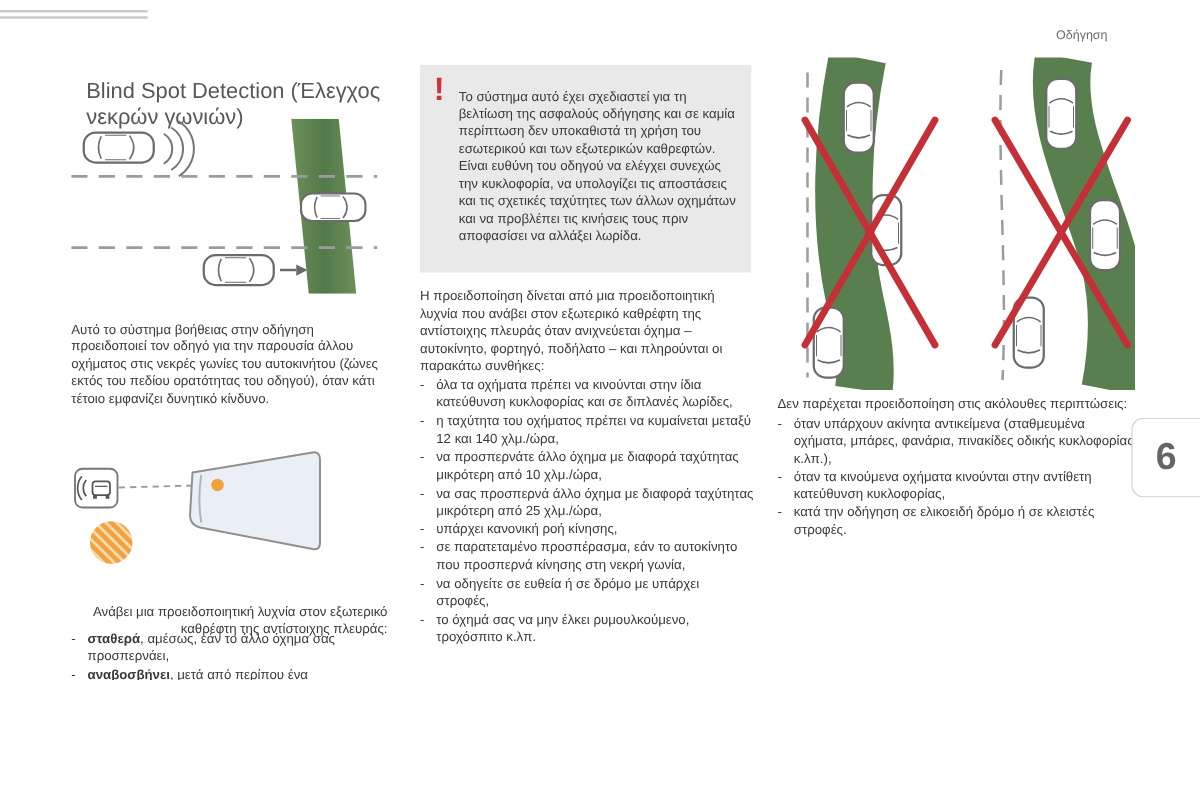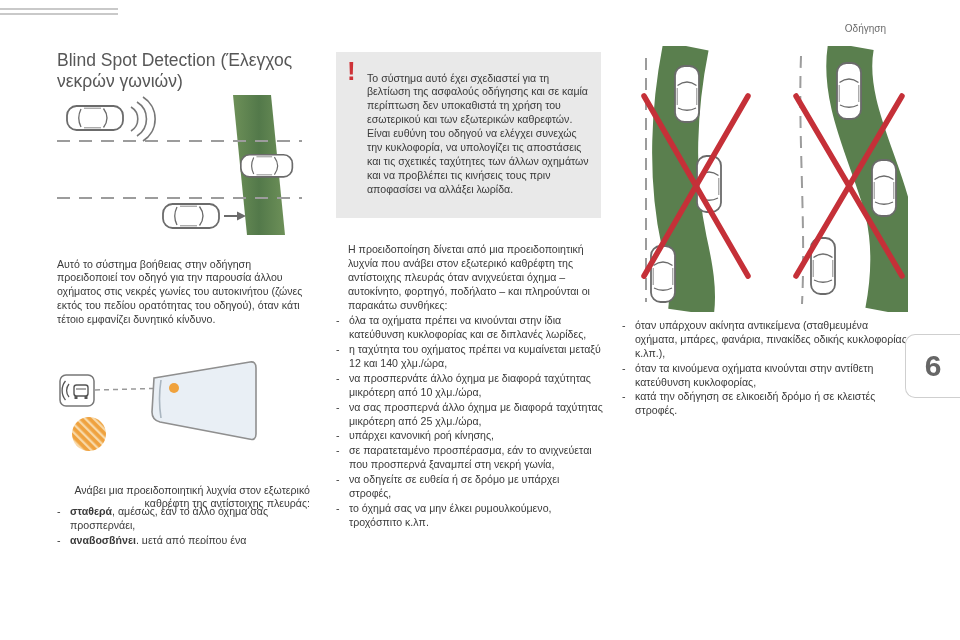--- a/index.html
+++ b/index.html
@@ -7,26 +7,26 @@
     position:relative; width:960px; height:544px; background:#ffffff;
     font-family:"Liberation Sans", sans-serif; color:#3a3a3a; overflow:hidden;
   }
   .rule { position:absolute; background:#c9c9c9; height:2px; left:0; }
   .rule1 { top:8px;  width:118px; }
   .rule2 { top:13px; width:118px; }
 
   .running-header { position:absolute; top:23px; right:74px; font-size:10px; color:#6b6b6b; }
 
   .title {
-    position:absolute; left:57px; top:50px; width:268px; margin:0;
+    position:absolute; left:57px; top:50px; width:268px; margin:12px;
     font-size:17.5px; font-weight:400; color:#575757; line-height:1.22;
   }
 
   .body-text { font-size:10.6px; line-height:1.31; }
-  .body-text p { margin:12px; }
+  .body-text p { margin:0; }
 
   .illus { position:absolute; }
   .illus1 { left:57px;  top:95px;  width:245px; height:140px; }
   .illus2 { left:57px;  top:358px; width:205px; height:102px; }
   .illus3 { left:636px; top:46px;  width:272px; height:266px; }
 
   .p-col1-1 { position:absolute; left:57px; top:247px; width:253px; }
   .p-col1-2 { position:absolute; left:57px; top:473px; width:253px;text-align:right; }
   .col1-bullets { position:absolute; left:57px; top:503px; width:253px; }
 
@@ -180,21 +180,21 @@
       <li>
           <span class="dash">-</span>
           <span>να σας προσπερνά άλλο όχημα με διαφορά ταχύτητας μικρότερη από 25 χλμ./ώρα,</span>
         </li>
       <li>
           <span class="dash">-</span>
           <span>υπάρχει κανονική ροή κίνησης,</span>
         </li>
       <li>
           <span class="dash">-</span>
-          <span>σε παρατεταμένο προσπέρασμα, εάν το ανιχνεύεται που προσπερνά ξαναμπεί στη νεκρή γωνία,</span>
+          <span>σε παρατεταμένο προσπέρασμα, εάν το αυτοκίνητο που προσπερνά κίνησης στη νεκρή γωνία,</span>
         </li>
       <li>
           <span class="dash">-</span>
           <span>να οδηγείτε σε ευθεία ή σε δρόμο με υπάρχει στροφές,</span>
         </li>
       <li>
           <span class="dash">-</span>
           <span>το όχημά σας να μην έλκει ρυμουλκούμενο, τροχόσπιτο κ.λπ.</span>
         </li>
     </ul>
@@ -219,20 +219,21 @@
       <use href="#car-h" transform="translate(233,172) rotate(-90)"></use>
       <use href="#car-h" transform="translate(172,250) rotate(-90)"></use>
       <g stroke="#c53038" stroke-width="5.5" stroke-linecap="round">
         <line x1="160" y1="50" x2="266" y2="230"></line>
         <line x1="266" y1="50" x2="160" y2="230"></line>
       </g>
     </svg>
   </div>
 
   <div class="col3-block body-text">
+    <p>Δεν παρέχεται προειδοποίηση στις ακόλουθες περιπτώσεις:</p>
     <ul class="bullets">
       <li>
           <span class="dash">-</span>
           <span>όταν υπάρχουν ακίνητα αντικείμενα (σταθμευμένα οχήματα, μπάρες, φανάρια, πινακίδες οδικής κυκλοφορίας κ.λπ.),</span>
         </li>
       <li>
           <span class="dash">-</span>
           <span>όταν τα κινούμενα οχήματα κινούνται στην αντίθετη κατεύθυνση κυκλοφορίας,</span>
         </li>
       <li>

